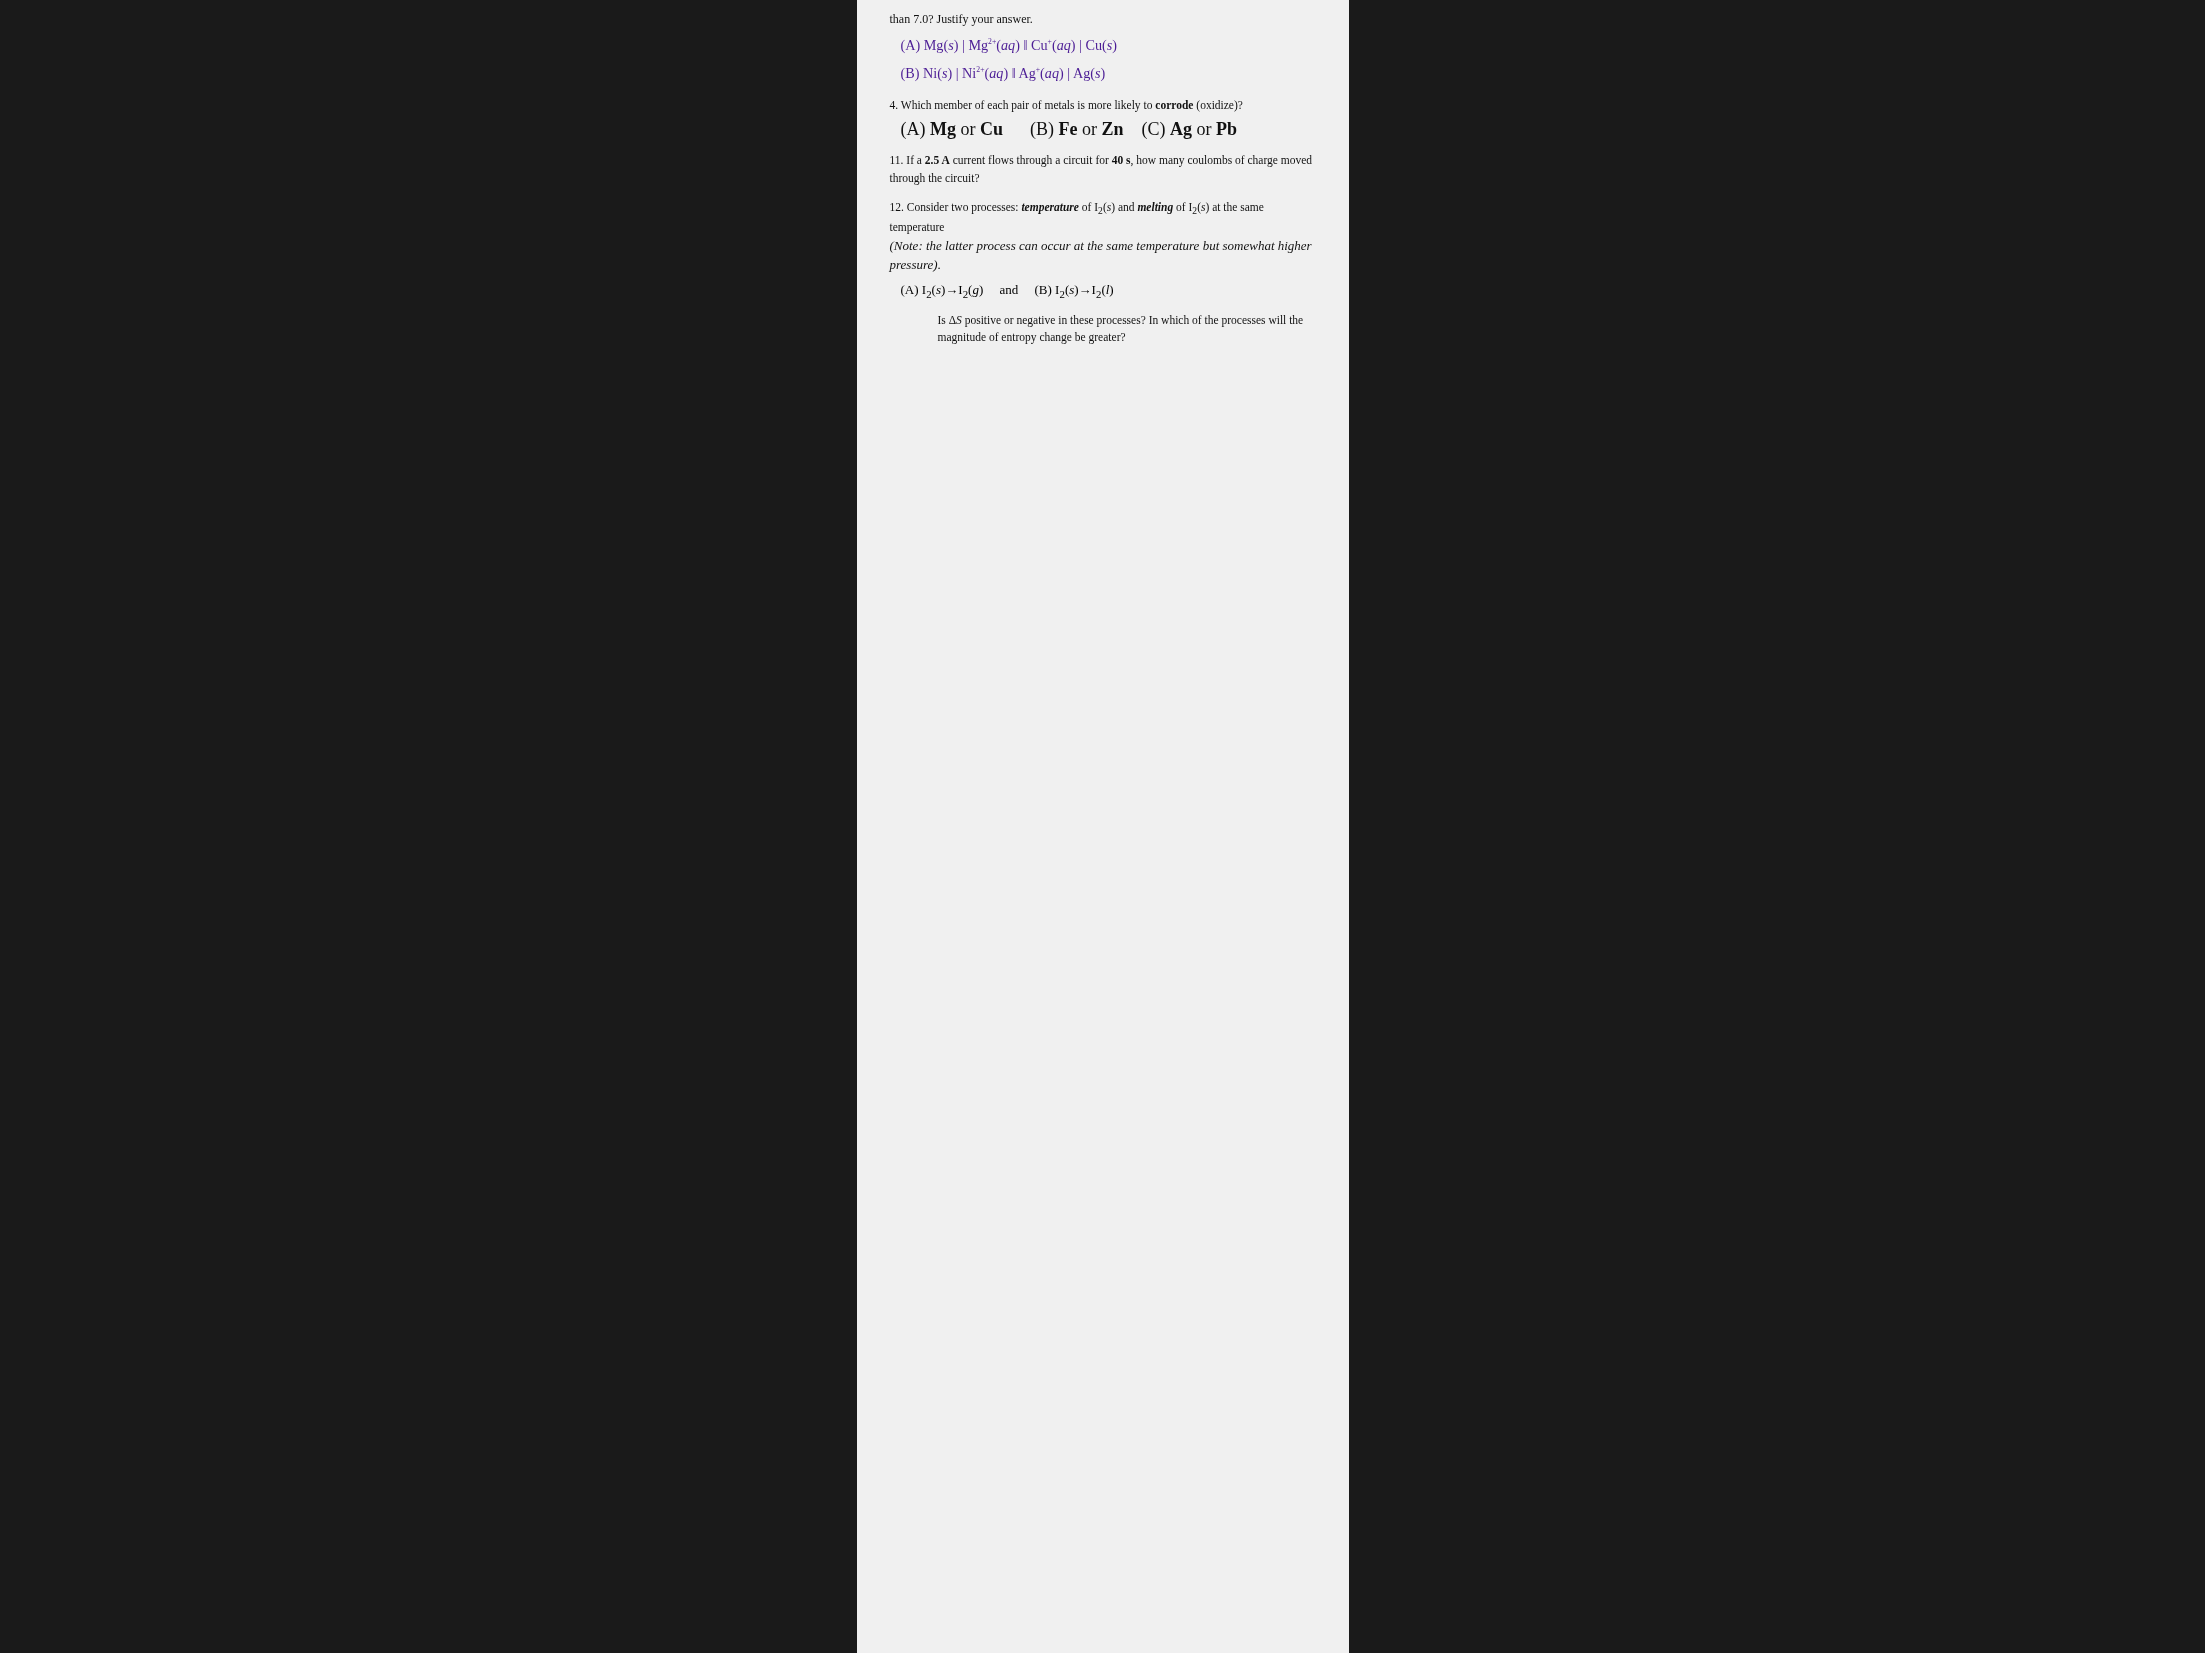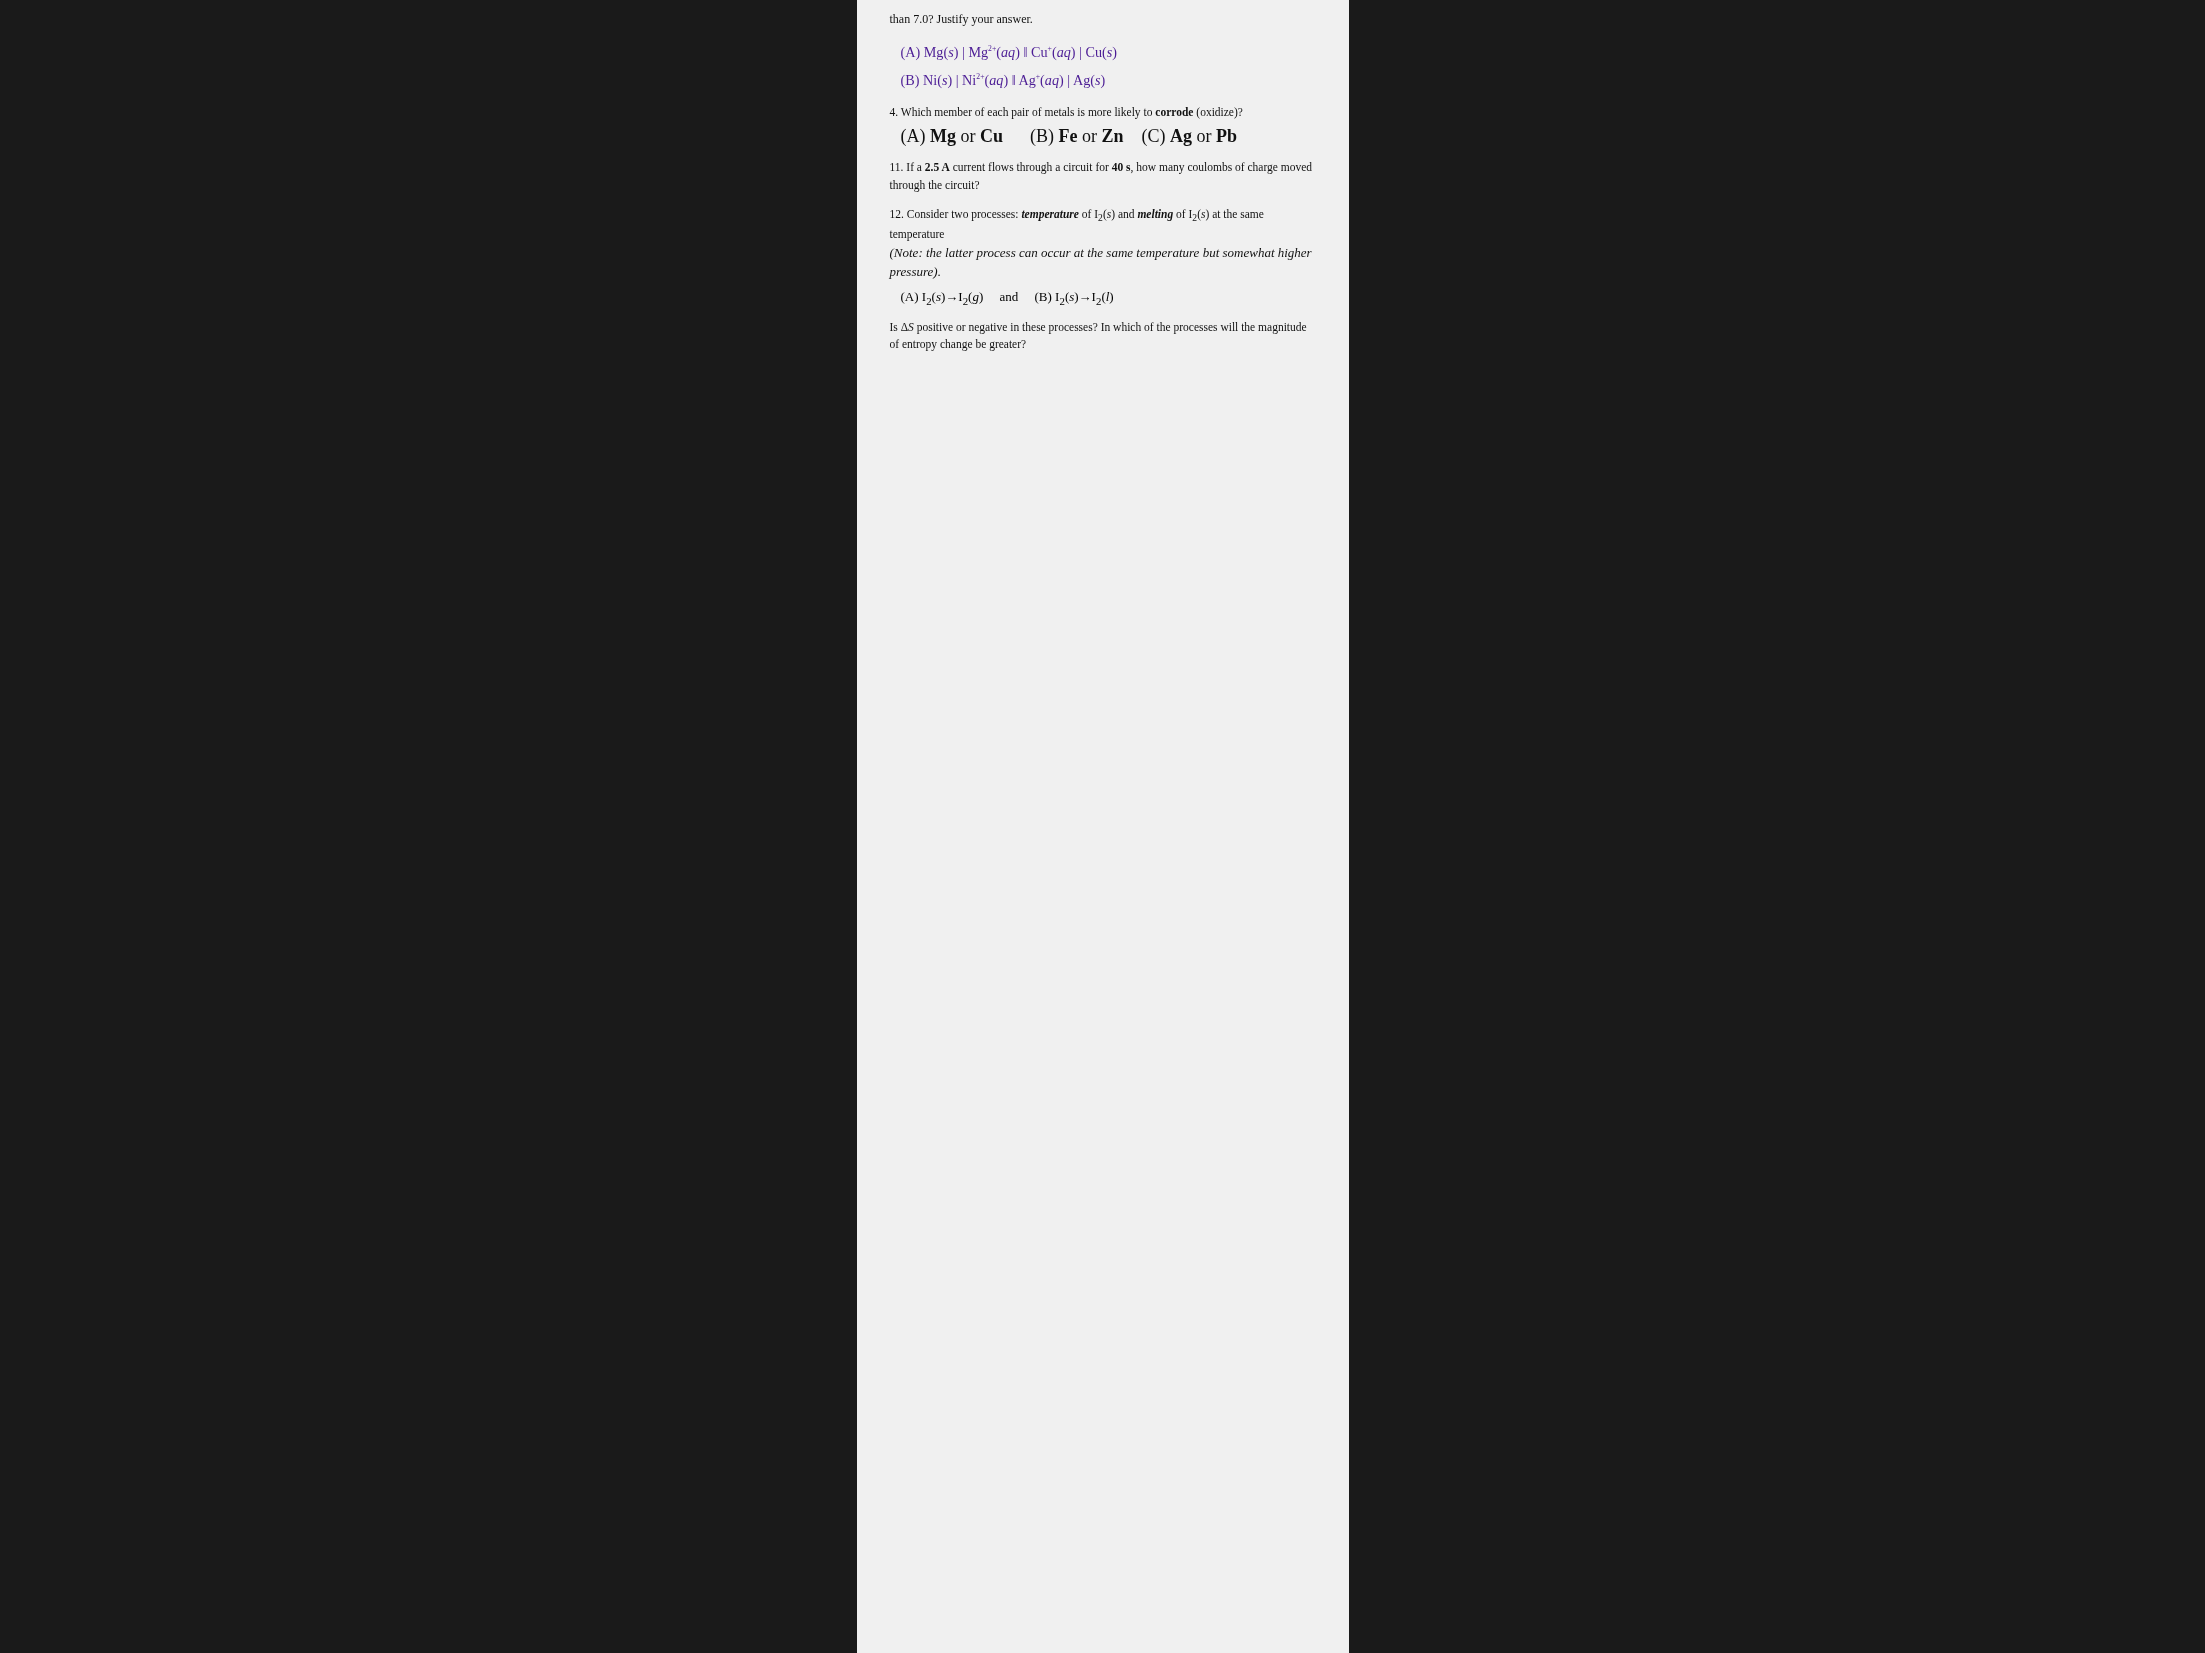--- a/index.html
+++ b/index.html
@@ -23,21 +23,21 @@
       width: 100%;
       max-width: 492px;
       min-height: 100vh;
       padding: 11px 33px 33px 33px;
       position: relative;
     }
 
     .top-line {
       font-size: 12px;
       color: #111;
-      margin-bottom: 13px;
+      margin-bottom: 6px;
       line-height: 1.4;
     }
 
     .question-block {
       margin-bottom: 12px;
     }
 
     .question-text {
       font-size: 11.5px;
       color: #111;
@@ -72,20 +72,21 @@
       color: #000000;
       margin: 5.5px 0 5.5px 11px;
       line-height: 1.6;
     }
 
     .bottom-text {
       font-size: 11.5px;
       color: #111;
       margin-top: 8.8px;
       line-height: 1.5;
+      margin-left: 48px;
     }
 
     
     .page-container::after {
       content: '';
       position: absolute;
       bottom: 0;
       left: 0;
       right: 0;
       height: 109px;

